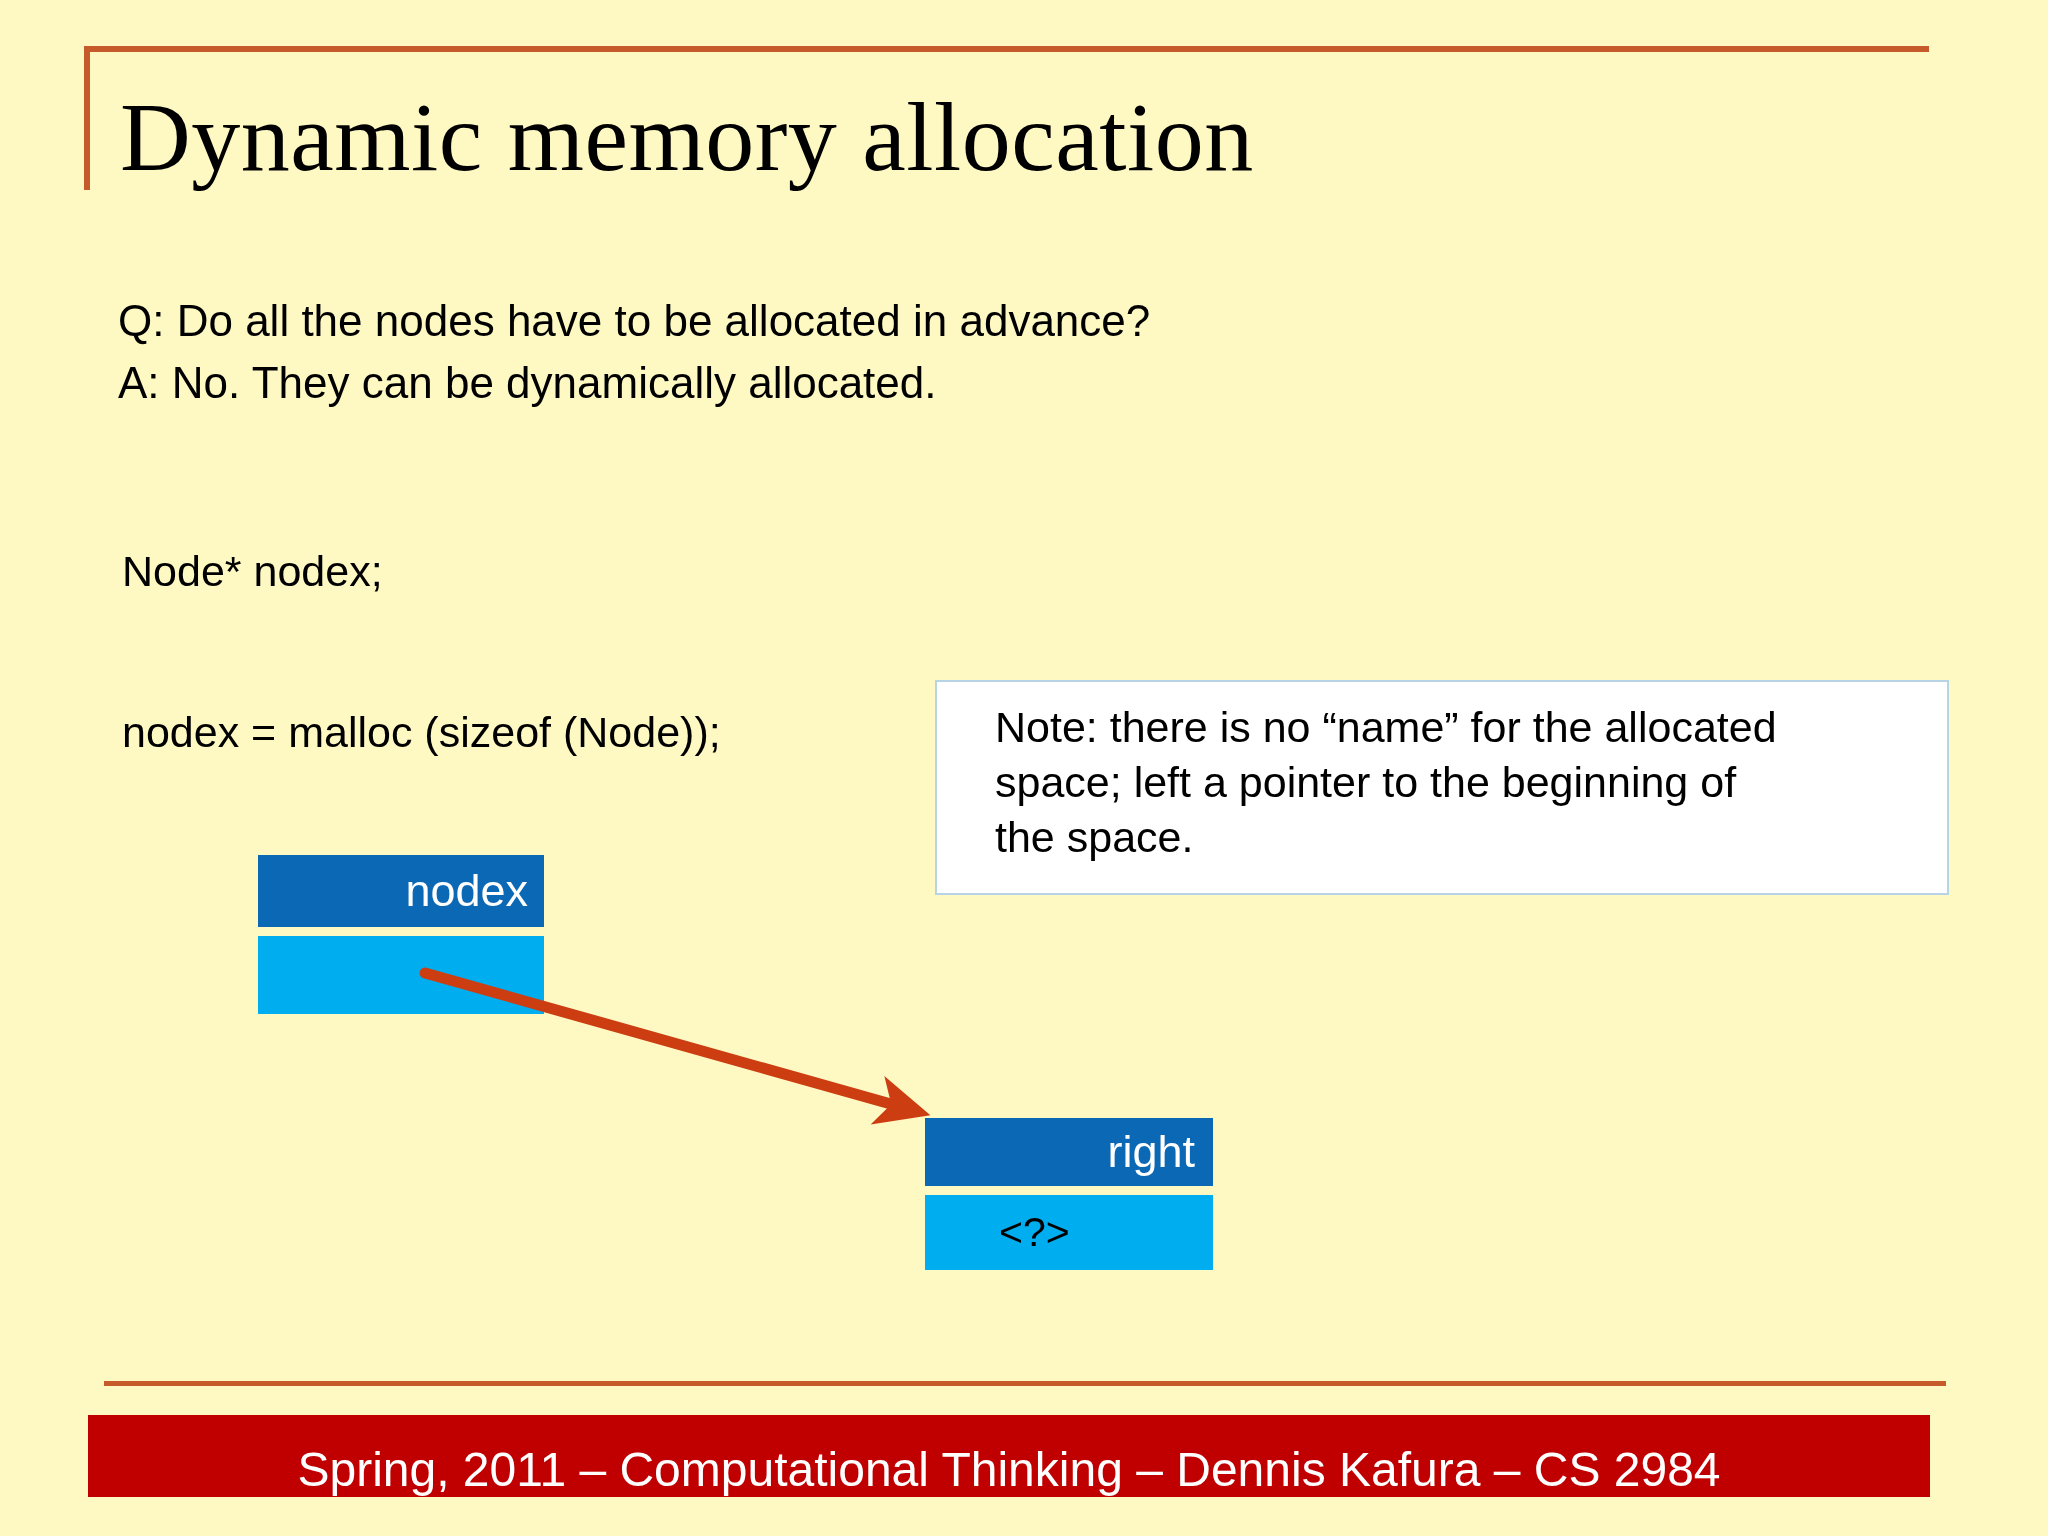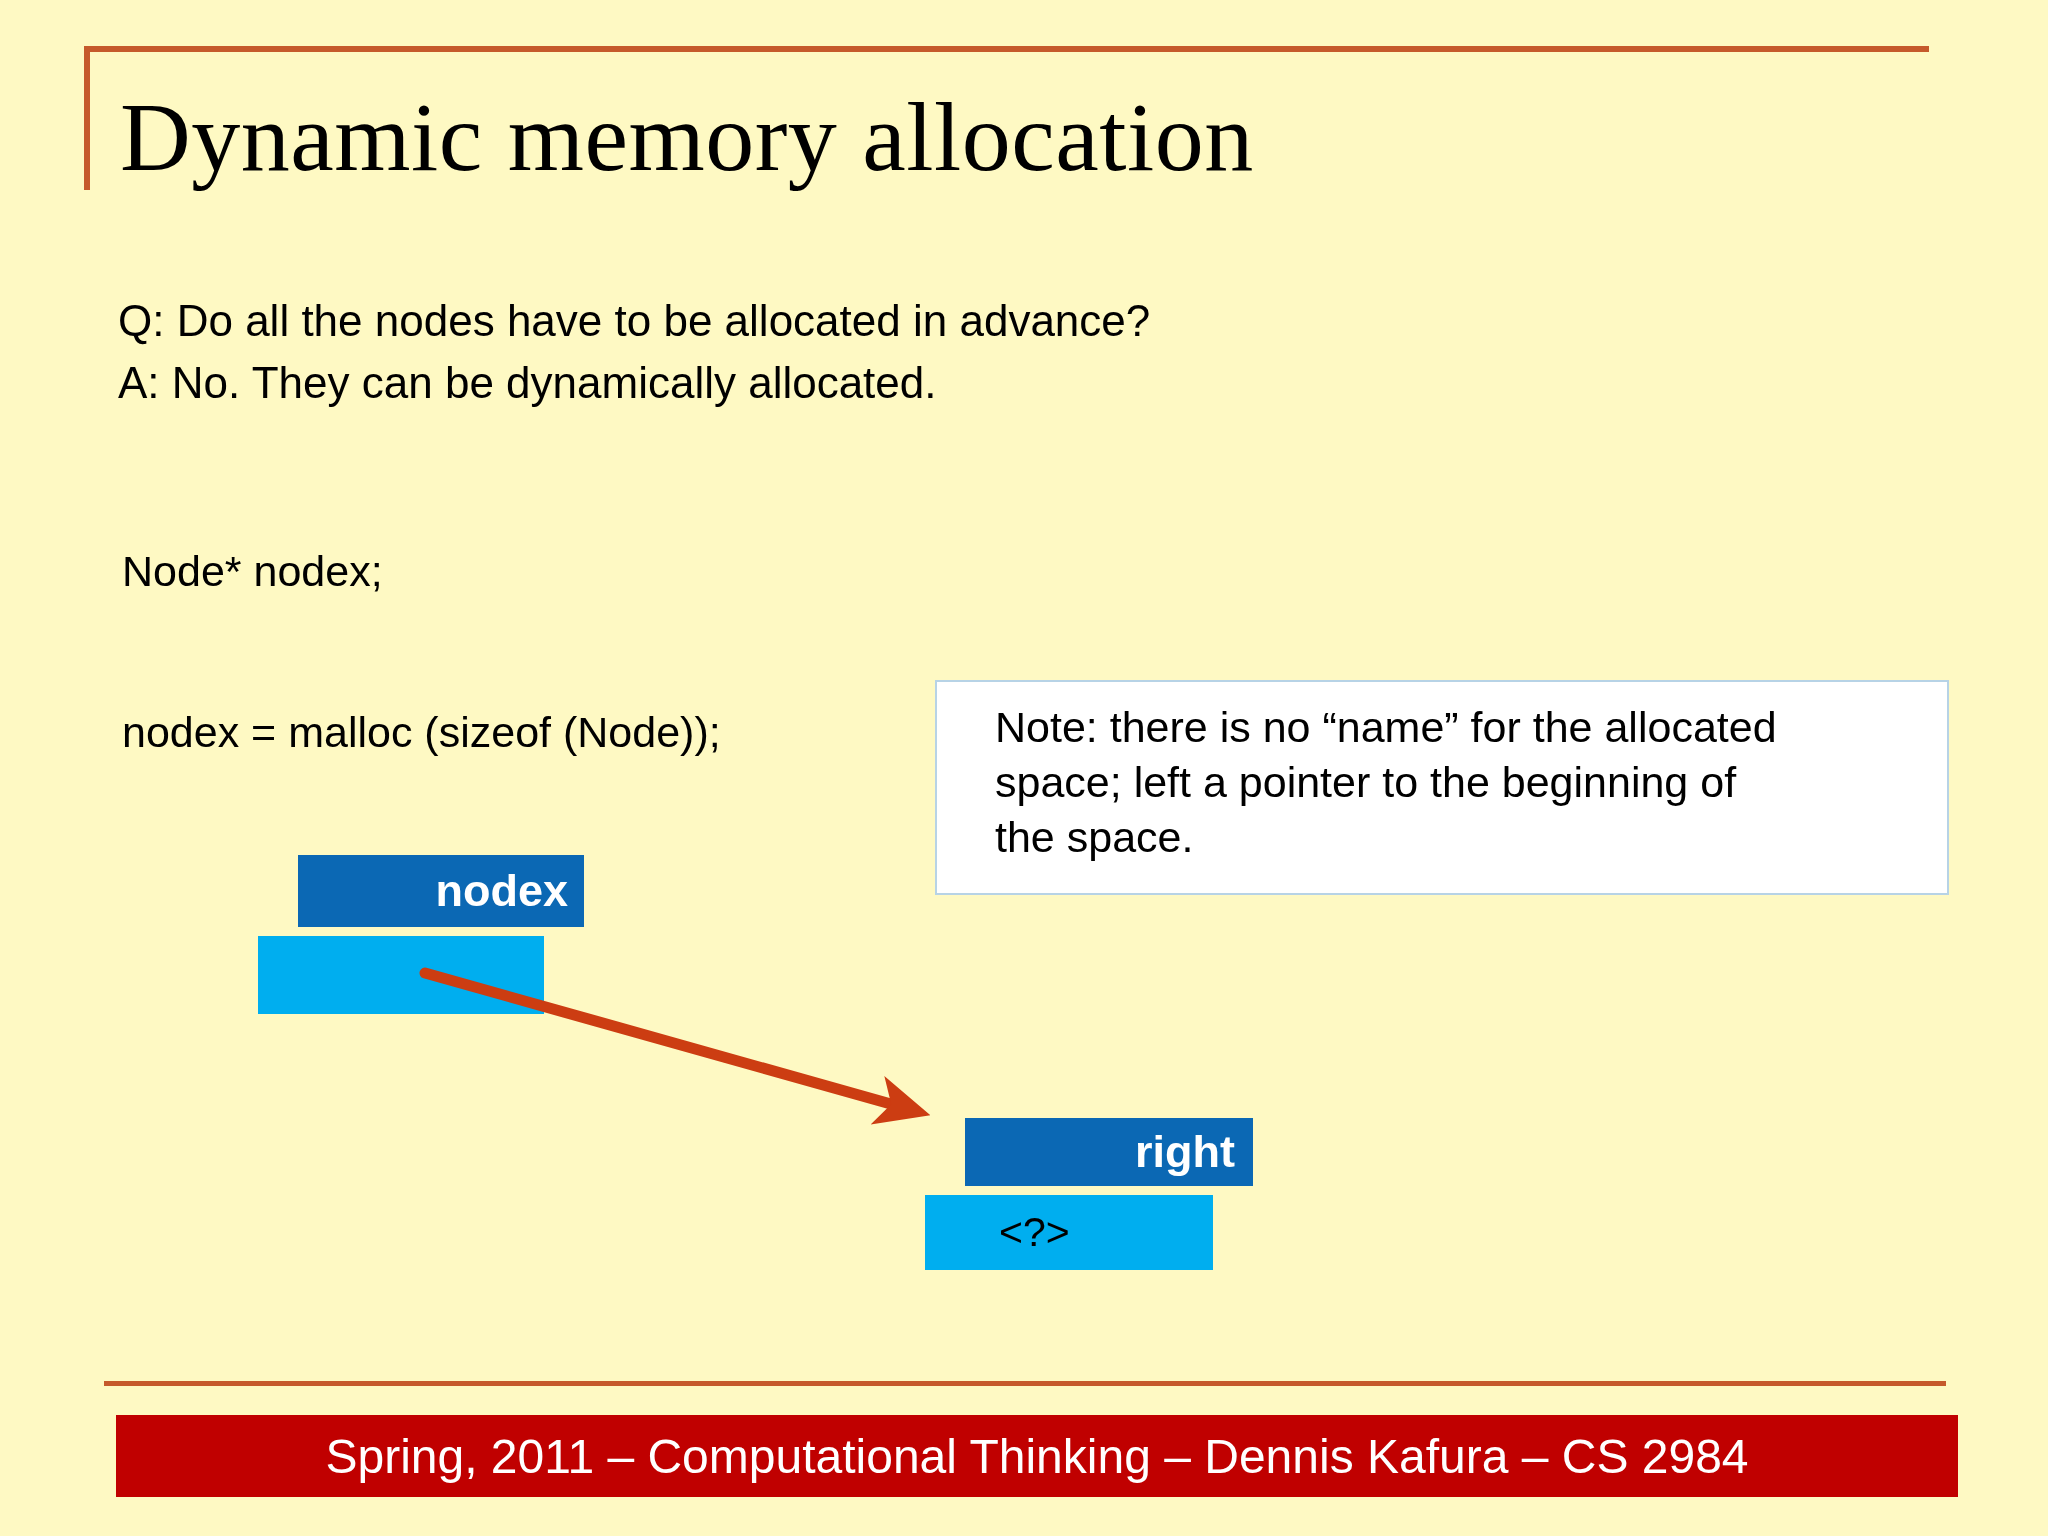--- a/index.html
+++ b/index.html
@@ -91,26 +91,25 @@
     margin-left: 32px;
   }
 
   
   .cell {
     position: absolute;
   }
   .cell-head {
     background: #0B68B4;
     color: #ffffff;
-    font-weight: bold;
+    font-weight: normal;
     font-size: 45px;
     display: flex;
     align-items: center;
     box-sizing: border-box;
-    margin-left: 40px;
   }
   .cell-body {
     background: #00AEEF;
     color: #000000;
     font-size: 41px;
     display: flex;
     align-items: center;
     box-sizing: border-box;
   }
 
@@ -164,27 +163,27 @@
   .footer-rule {
     position: absolute;
     left: 104px;
     top: 1381px;
     width: 1842px;
     height: 5px;
     background: #C55A2B;
   }
   .footer-bar {
     position: absolute;
-    left: 116px;
+    left: 88px;
     top: 1415px;
     width: 1842px;
     height: 82px;
     background: #C00000;
     display: flex;
-    align-items: center;
+    align-items: flex-end;
     justify-content: center;
   }
   .footer-text {
     color: #ffffff;
     font-size: 48px;
     white-space: nowrap;
   }
 </style>
 </head>
 <body>

